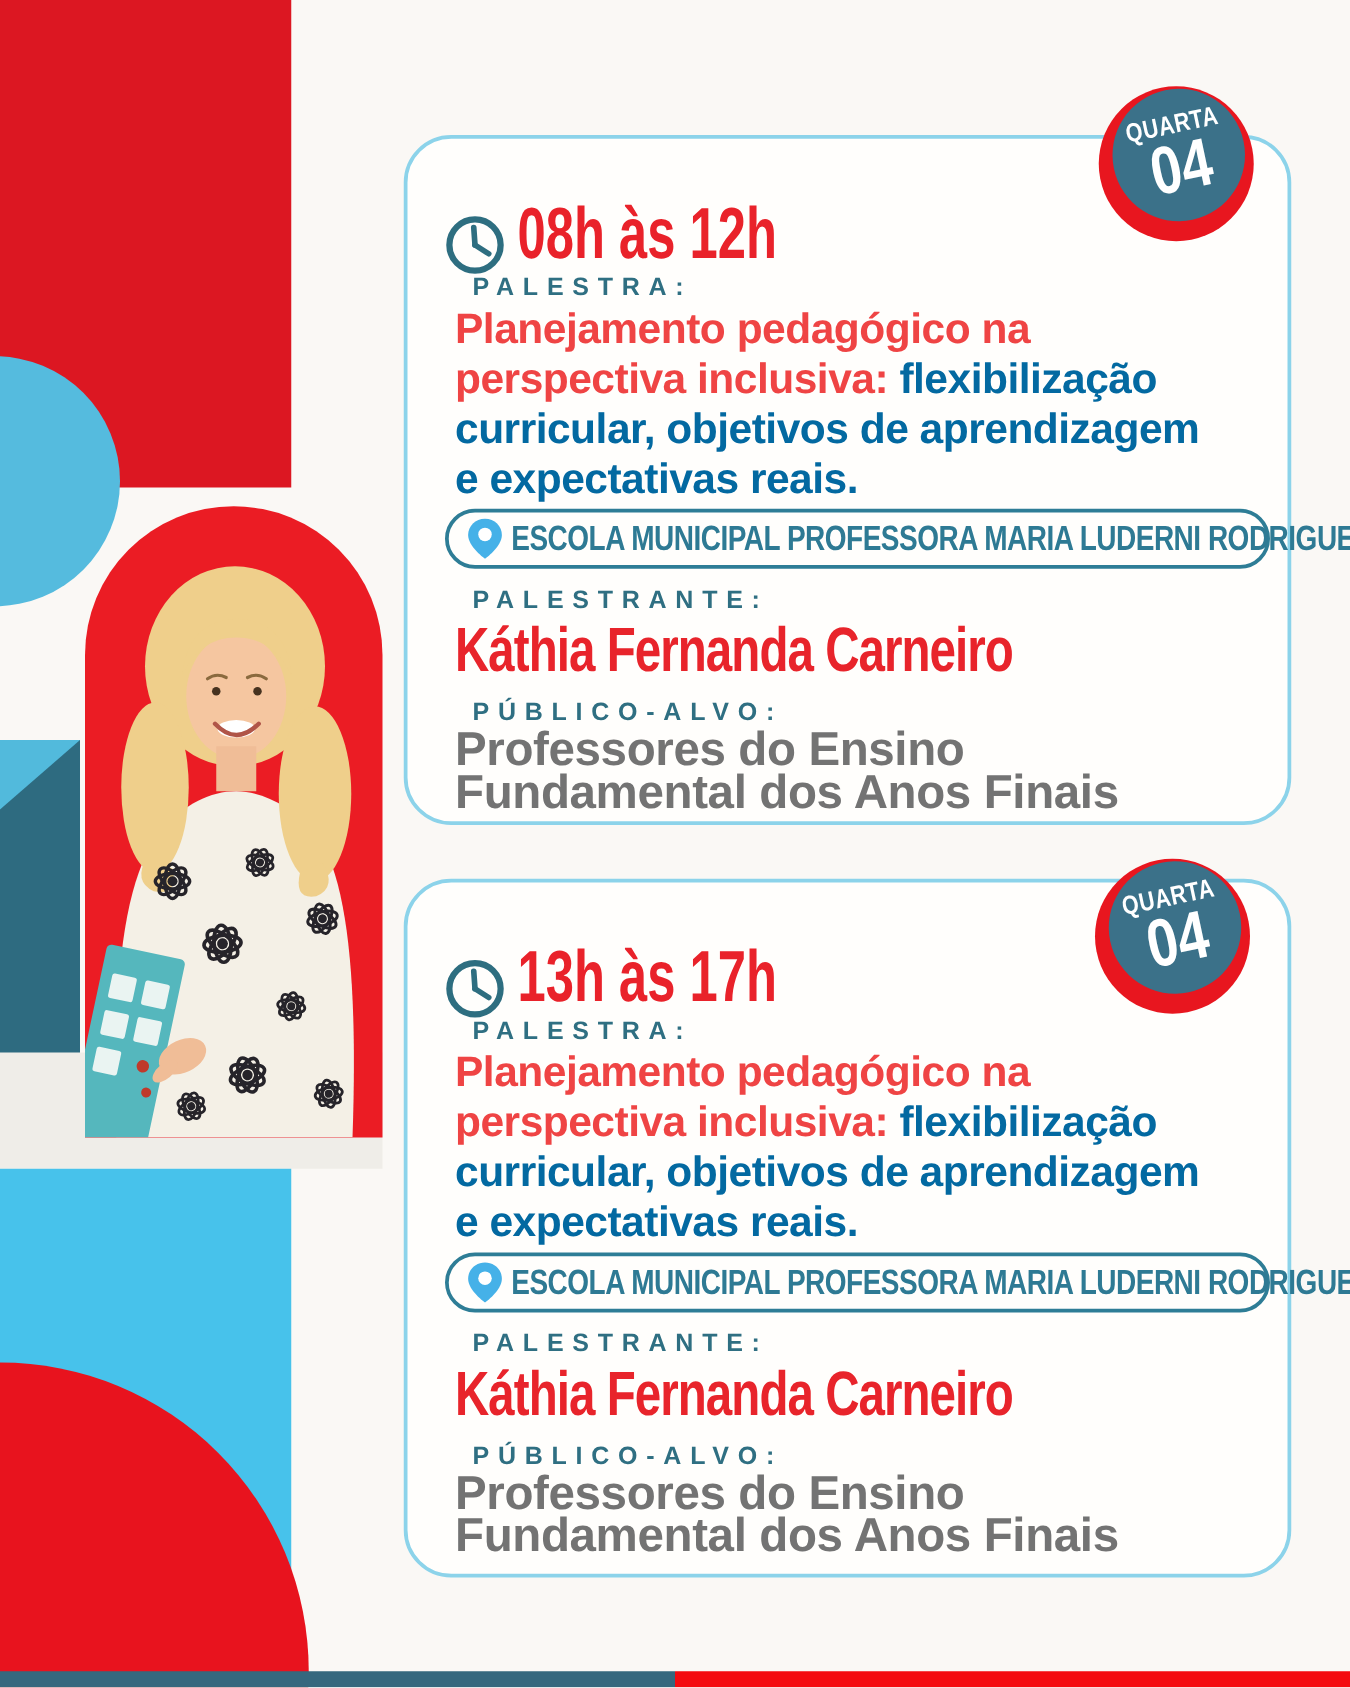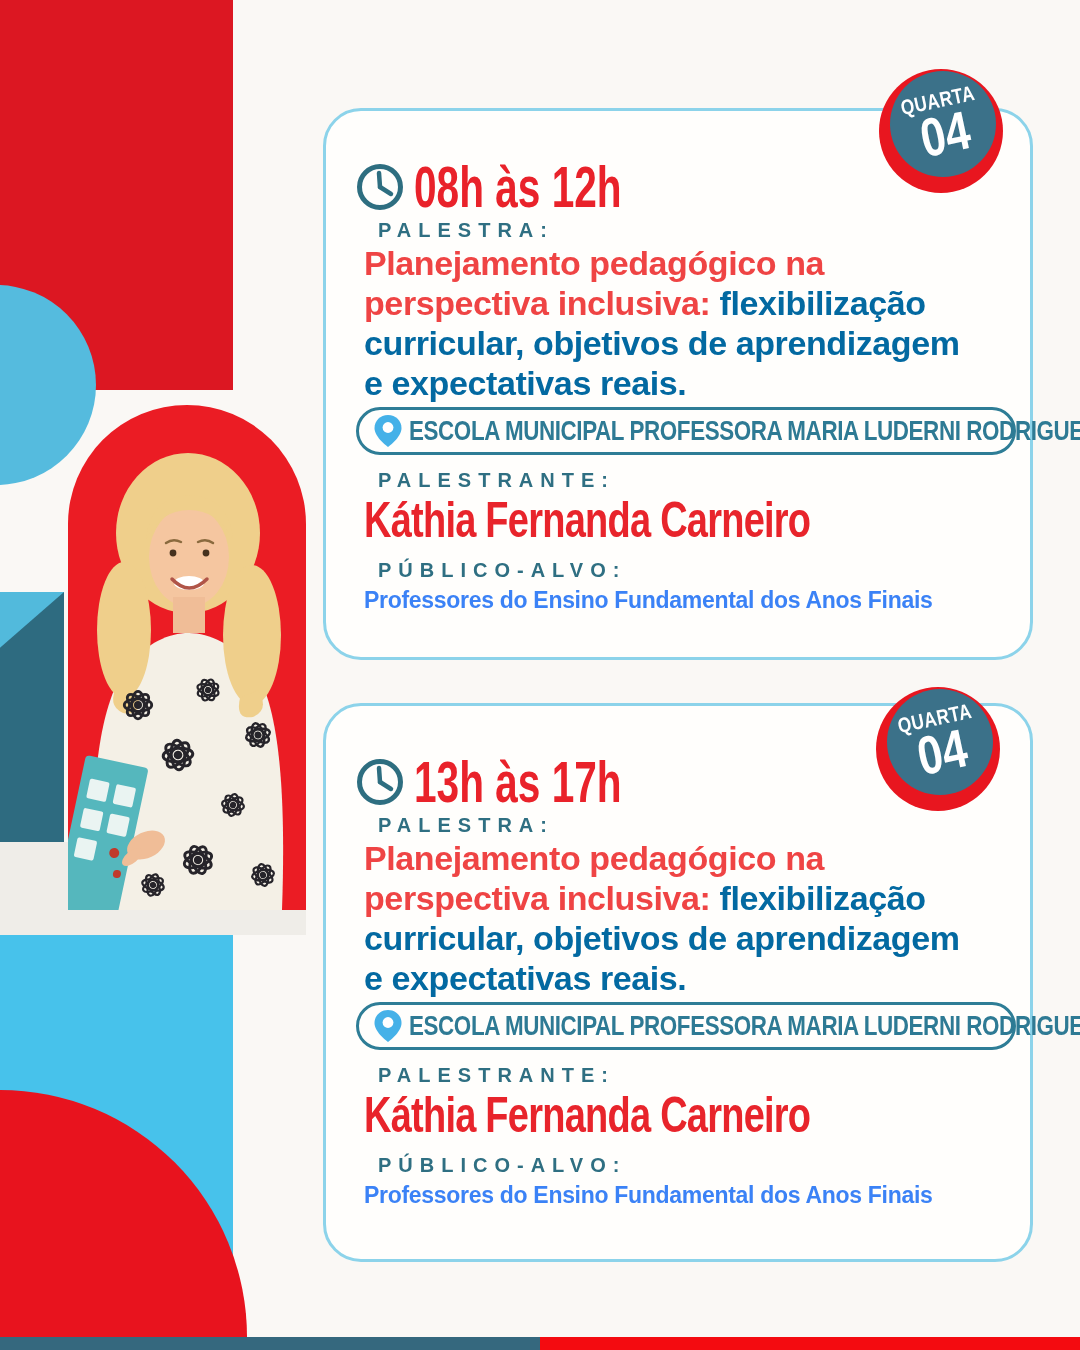--- a/index.html
+++ b/index.html
@@ -30,21 +30,21 @@
   }
   .photo-arch svg{display:block;}
   
   .card{
     position:absolute;left:323px;width:710px;
     background:#FFFEFC;border:3px solid #8CD3EA;border-radius:38px;
     box-sizing:border-box;z-index:2;
   }
   .card-1{top:108px;height:552px;}
   .card-2{top:703px;height:559px;}
-  .time-row{position:absolute;left:30px;top:42px;display:flex;align-items:center;gap:10px;}
+  .time-row{position:absolute;left:30px;top:42px;display:flex;align-items:flex-end;gap:10px;}
   .time-text{
     font-size:58px;font-weight:bold;color:#E9222A;letter-spacing:0;
     display:inline-block;transform:scaleX(0.70);transform-origin:0 50%;white-space:nowrap;
   }
   .clock{width:48px;height:48px;flex:0 0 auto;}
   .sec-label{
     position:absolute;left:52px;color:#2F6F82;font-weight:bold;font-size:20px;letter-spacing:7px;
     white-space:nowrap;
   }
   .lbl-palestra{top:108px;}
@@ -66,21 +66,21 @@
   .pin{width:30px;height:34px;flex:0 0 auto;}
   .lbl-palestrante{top:358px;}
   .speaker{
     position:absolute;left:38px;top:380px;
     font-size:50px;font-weight:bold;color:#E8242B;white-space:nowrap;
     display:inline-block;transform:scaleX(0.76);transform-origin:0 0;letter-spacing:-1px;
   }
   .lbl-publico{top:448px;}
   .audience{
     position:absolute;left:38px;top:472px;max-width:640px;
-    font-size:23px;font-weight:bold;color:#3b82f6;line-height:34px;letter-spacing:-0.3px;
+    font-size:38px;font-weight:bold;color:#737373;line-height:34px;letter-spacing:-0.3px;
   }
   
   .badge{position:absolute;width:124px;height:124px;z-index:5;}
   .badge-1{left:879px;top:69px;}
   .badge-2{left:876px;top:687px;}
   .badge .b-red{position:absolute;left:0;top:0;width:124px;height:124px;border-radius:50%;background:#E8161F;}
   .badge .b-teal{
     position:absolute;left:11px;top:2px;width:106px;height:106px;border-radius:50%;background:#3B7189;
     display:flex;flex-direction:column;align-items:center;justify-content:center;
     transform:rotate(-12deg);

